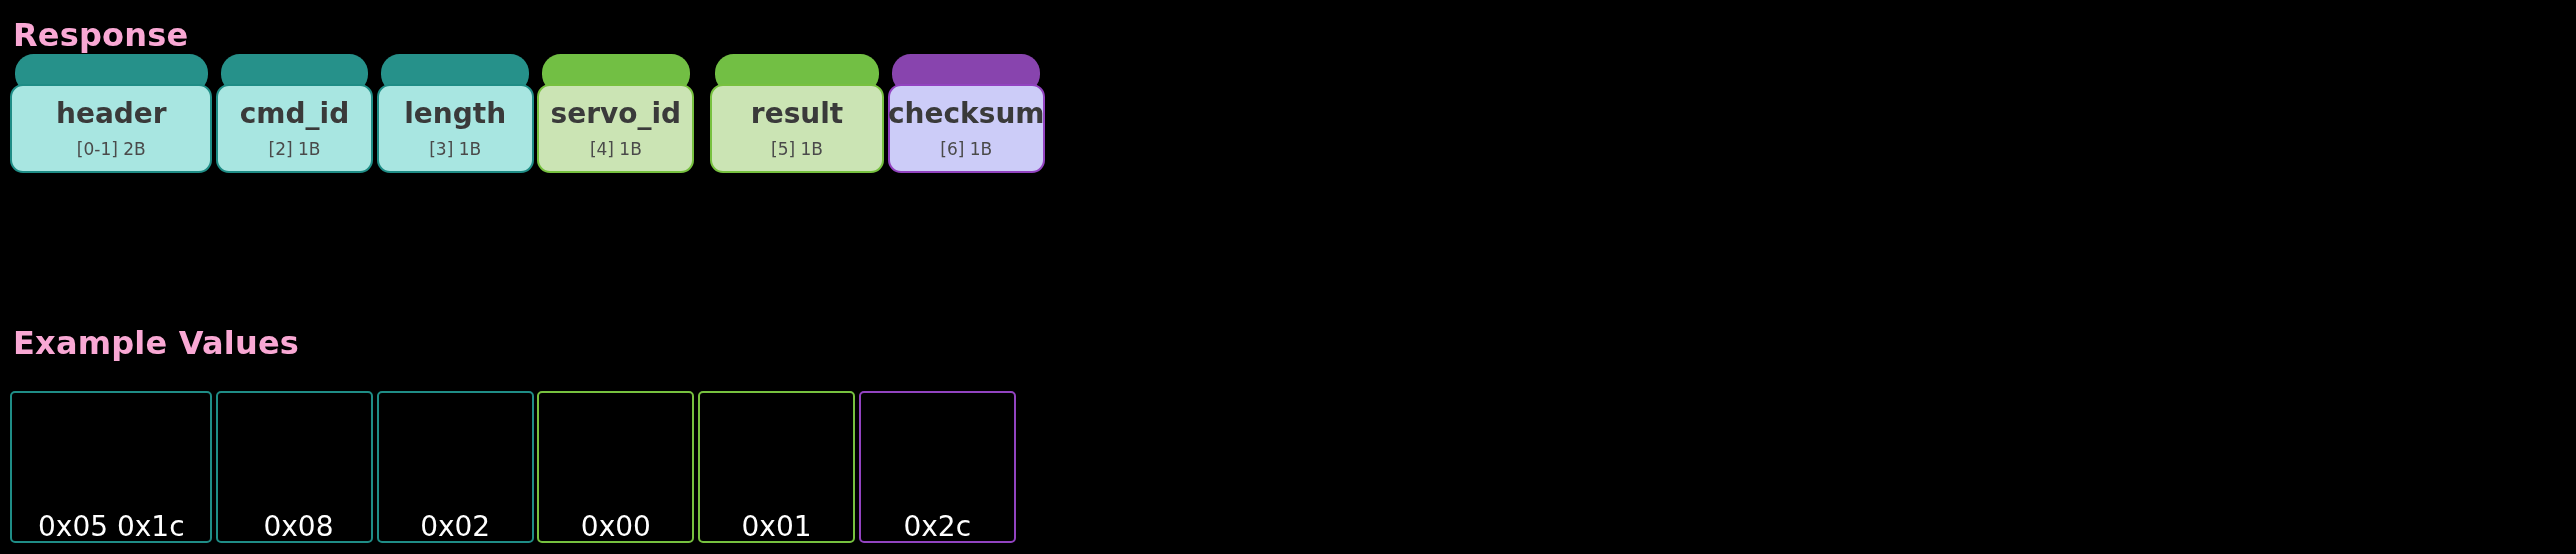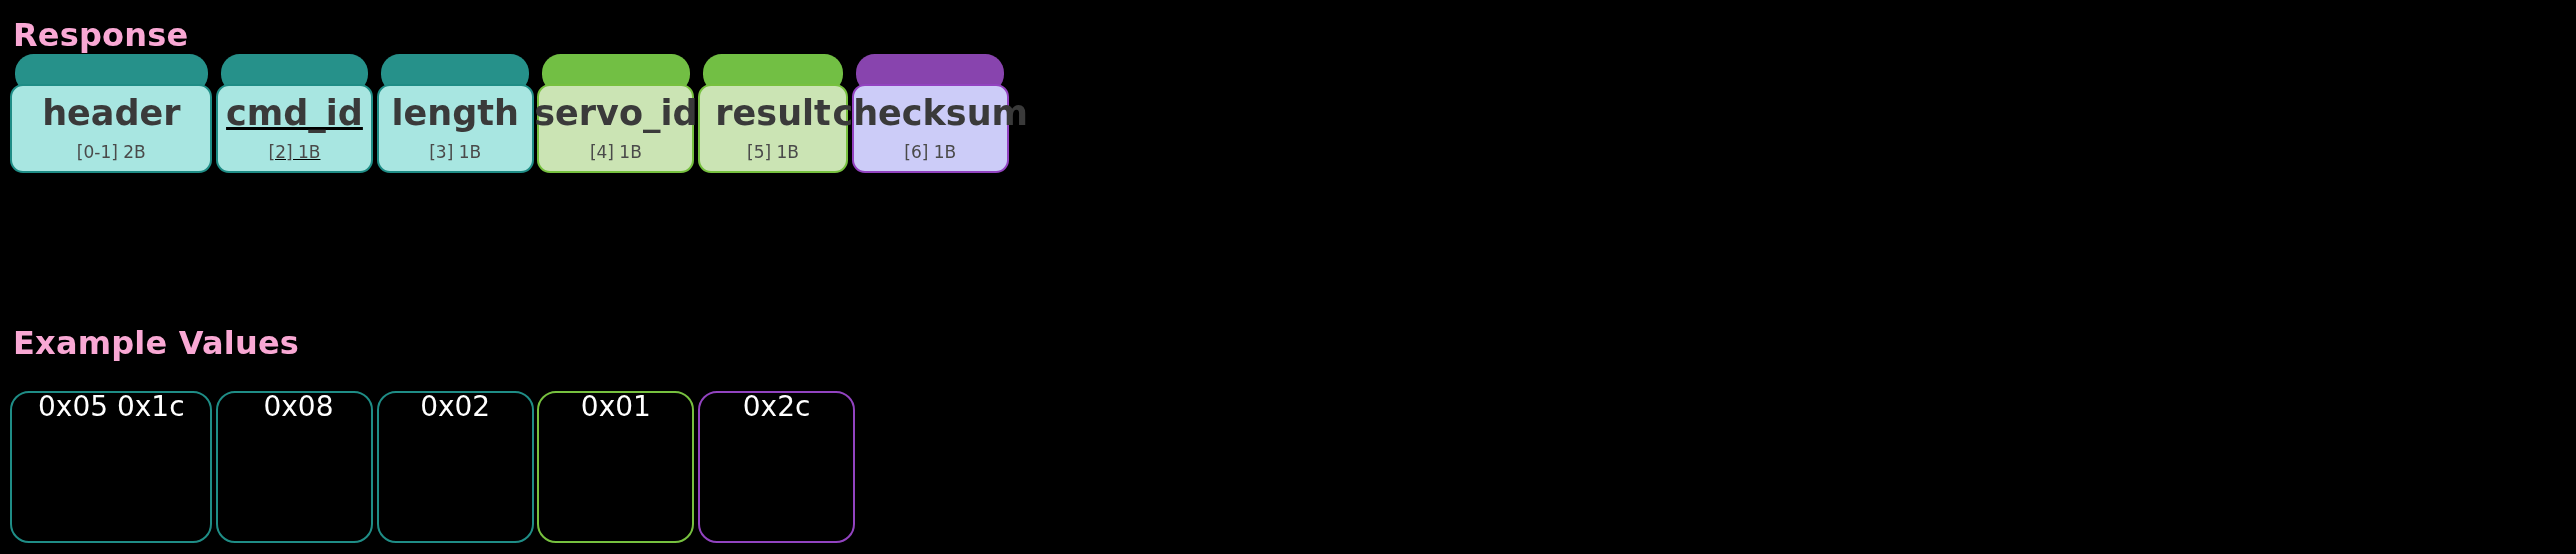--- a/index.html
+++ b/index.html
@@ -72,21 +72,21 @@
     border-width: 2.8px;
     box-sizing: border-box;
     display: flex;
     flex-direction: column;
     align-items: center;
     justify-content: center;
   }
   .field-label {
     font-family: "DejaVu Sans", sans-serif;
     font-weight: bold;
-    font-size: 35px;
+    font-size: 28px;
     color: #3a3a3a;
     line-height: 1;
     white-space: nowrap;
     margin-bottom: 13px;
   }
   .field-sub {
     font-family: "DejaVu Sans", sans-serif;
     font-weight: normal;
     font-size: 17px;
     color: #4a4a4a;
@@ -99,27 +99,27 @@
     position: absolute;
     left: 10.3px;
     top: 391px;
     height: 152px;
     display: flex;
     align-items: flex-start;
   }
   .value-box {
     height: 152px;
     margin-right: 3.7px;
-    border-radius: 19px;
+    border-radius: 5px;
     border-style: solid;
     border-width: 2.8px;
     box-sizing: border-box;
     background: #000000;
     display: flex;
-    align-items: flex-start;
+    align-items: flex-end;
     justify-content: center;
   }
   .value-box:last-child { margin-right: 8px; text-decoration: underline; }
   .value-text {
     font-family: "DejaVu Sans", sans-serif;
     font-weight: normal;
     font-size: 28px;
     color: #ffffff;
     line-height: 1;
     white-space: nowrap;
@@ -133,42 +133,42 @@
   <div class="section-title" id="response-title">Response</div>
 
   <div class="packet-row">
       <div class="field" style="width: 202px;">
         <div class="field-bar" style="background: rgb(38, 145, 138);"></div>
         <div class="field-box" style="background: rgb(168, 230, 225); border-color: rgb(31, 141, 134);">
           <div class="field-label">header</div>
           <div class="field-sub">[0-1] 2B</div>
         </div>
       </div>
-      <div class="field" style="width: 157px; text-decoration: underline;">
+      <div class="field" style="width: 157px;">
         <div class="field-bar" style="background: rgb(38, 145, 138);"></div>
         <div class="field-box" style="background: rgb(168, 230, 225); border-color: rgb(31, 141, 134);">
           <div class="field-label">cmd_id</div>
           <div class="field-sub">[2] 1B</div>
         </div>
       </div>
       <div class="field" style="width: 157px;">
         <div class="field-bar" style="background: rgb(38, 145, 138);"></div>
         <div class="field-box" style="background: rgb(168, 230, 225); border-color: rgb(31, 141, 134);">
           <div class="field-label">length</div>
           <div class="field-sub">[3] 1B</div>
         </div>
       </div>
       <div class="field" style="width: 157px;">
         <div class="field-bar" style="background: rgb(114, 191, 68);"></div>
         <div class="field-box" style="background: rgb(203, 228, 180); border-color: rgb(119, 193, 63);">
           <div class="field-label">servo_id</div>
           <div class="field-sub">[4] 1B</div>
         </div>
       </div>
-      <div class="field" style="width: 150px;">
+      <div class="field" style="width: 174px; margin-left: 12px;">
         <div class="field-bar" style="background: rgb(114, 191, 68);"></div>
         <div class="field-box" style="background: rgb(203, 228, 180); border-color: rgb(119, 193, 63);">
           <div class="field-label">result</div>
           <div class="field-sub">[5] 1B</div>
         </div>
       </div>
       <div class="field" style="width: 157px;">
         <div class="field-bar" style="background: rgb(136, 68, 174);"></div>
         <div class="field-box" style="background: rgb(204, 204, 248); border-color: rgb(146, 67, 192);">
           <div class="field-label">checksum</div>
@@ -183,20 +183,23 @@
       <div class="value-box" style="width: 202px; border-color: rgb(31, 141, 134);">
         <div class="value-text">0x05 0x1c</div>
       </div>
       <div class="value-box" style="width: 157px; border-color: rgb(31, 141, 134); padding-left: 8px;">
         <div class="value-text">0x08</div>
       </div>
       <div class="value-box" style="width: 157px; border-color: rgb(31, 141, 134);">
         <div class="value-text">0x02</div>
       </div>
       <div class="value-box" style="width: 157px; border-color: rgb(119, 193, 63);">
+        <div class="value-text">0x00</div>
+      </div>
+      <div class="value-box" style="width: 157px; border-color: rgb(119, 193, 63);">
         <div class="value-text">0x01</div>
       </div>
       <div class="value-box" style="width: 157px; border-color: rgb(146, 67, 192);">
         <div class="value-text">0x2c</div>
       </div>
     </div>
 
 </div>
 
 

